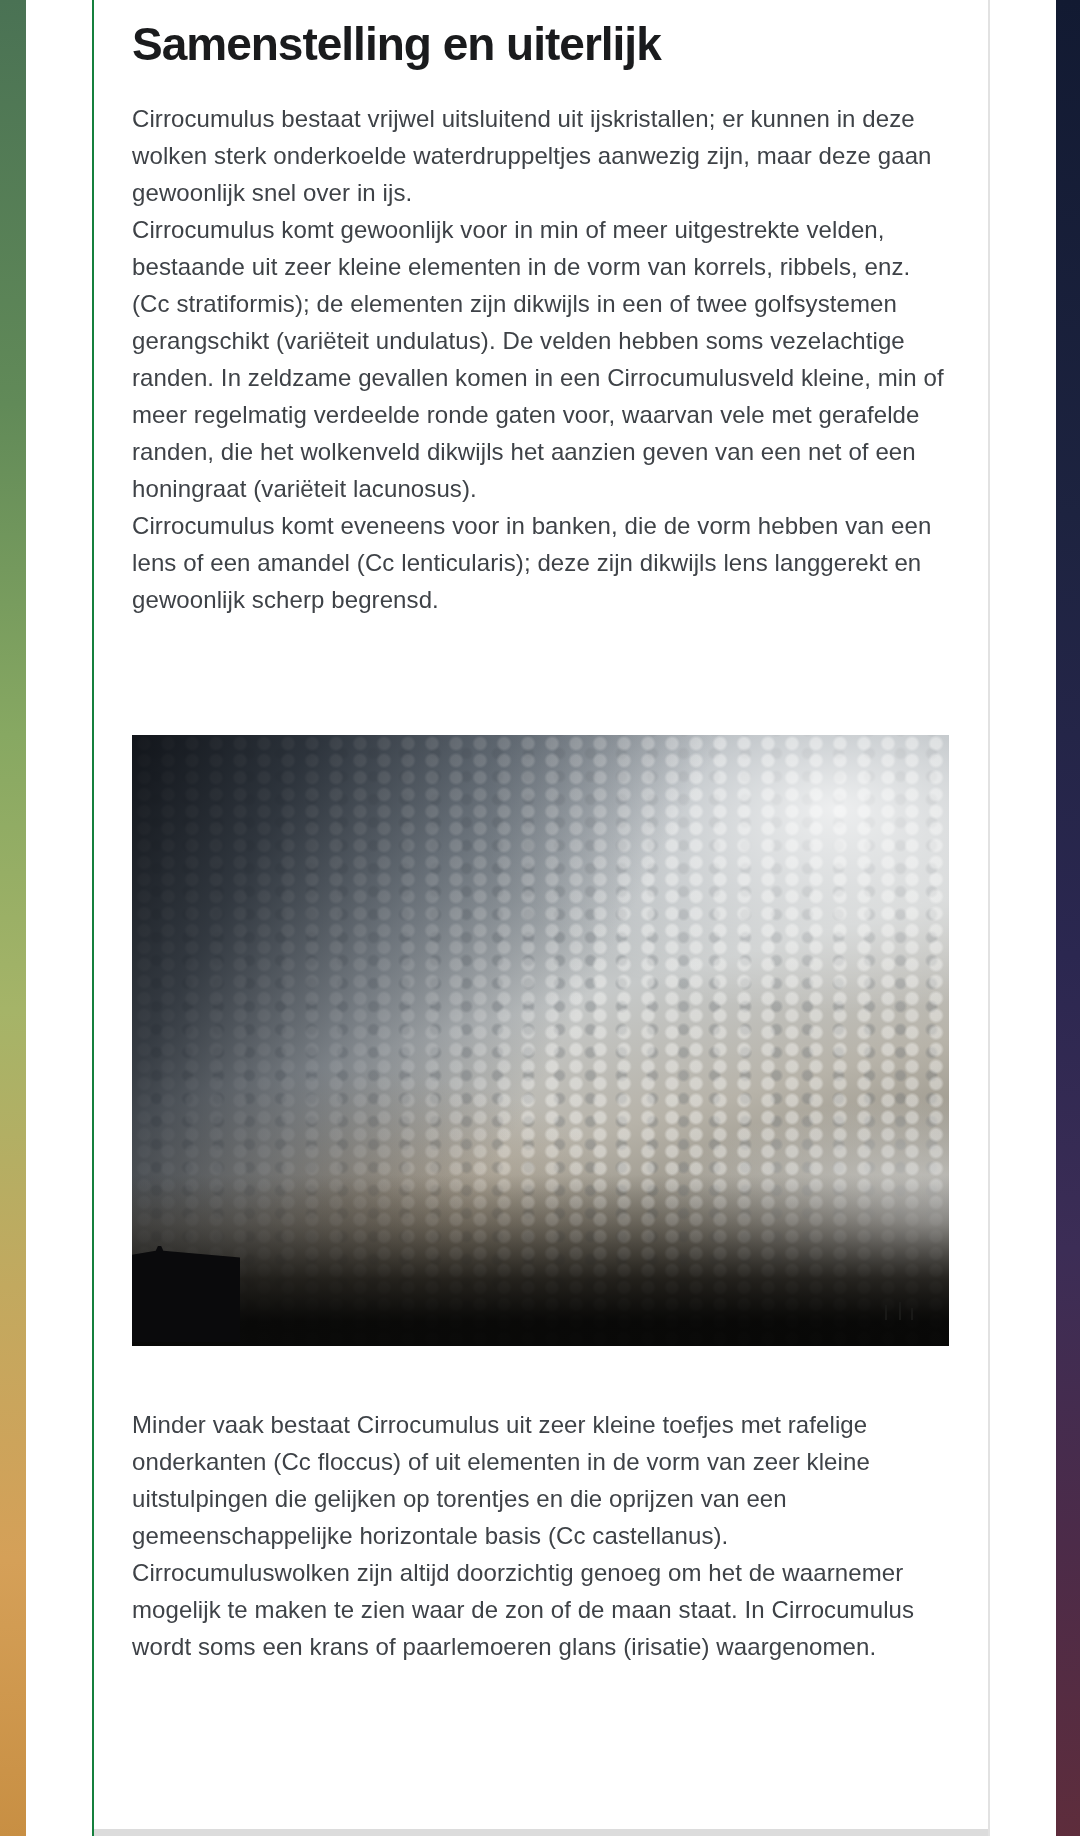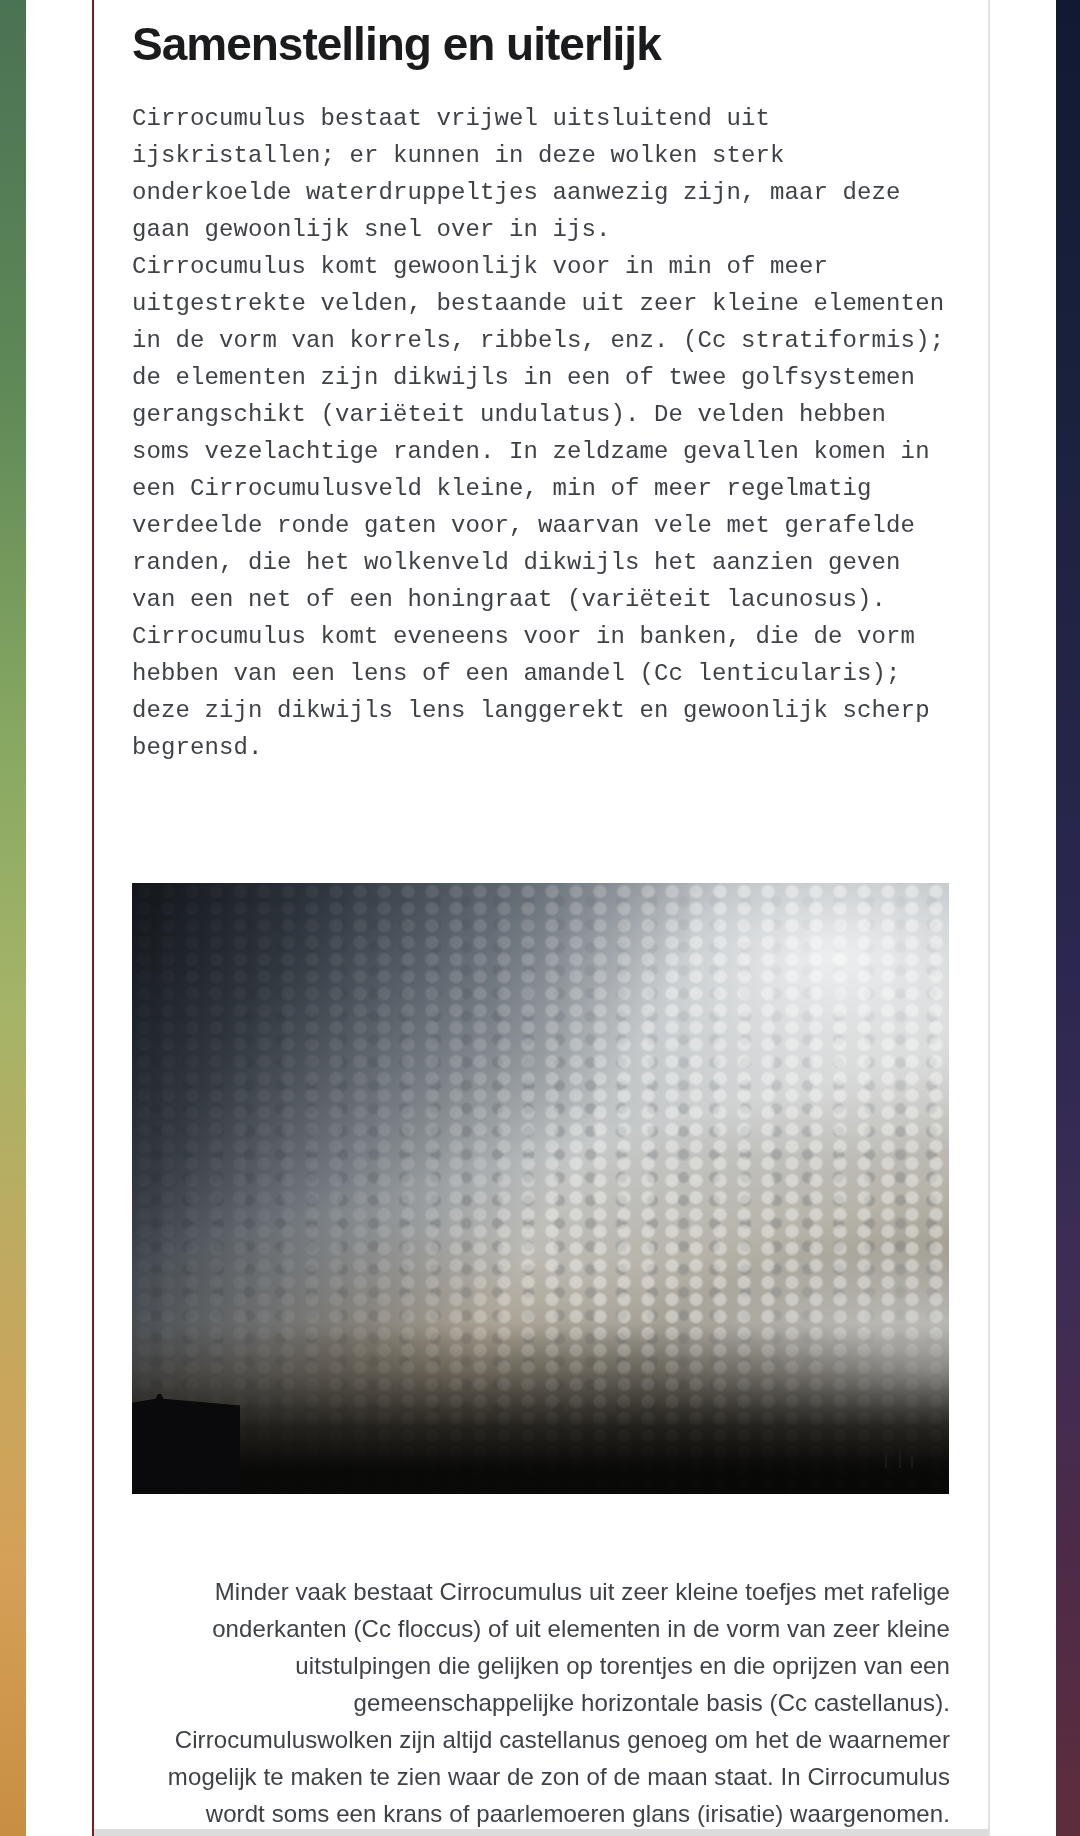--- a/index.html
+++ b/index.html
@@ -27,21 +27,21 @@
       #4c2b49 84%, #5e2d3c 100%);
   }
 
   
   .content-frame {
     position: absolute;
     left: 92px; top: 0;
     width: 898px; height: 100%;
     box-sizing: border-box;
     background: #ffffff;
-    border-left: 2px solid #7f1d1d;
+    border-left: 2px solid #15803d;
     border-right: 2px solid #e2e2e2;
     padding: 0 38px;
   }
 
   .article-title {
     margin: 18px 0 0 0;
     font-size: 46px;
     line-height: 52px;
     font-weight: bold;
     letter-spacing: -1px;
@@ -49,22 +49,22 @@
   }
 
   .para {
     margin: 0;
     font-size: 24px;
     line-height: 37px;
     letter-spacing: 0.1px;
     color: #3e4247;
   }
   .para .seg { display: block; }
-  .para.first { margin-top: 30px; font-family: Liberation Mono, monospace; }
-  .para.second { margin-top: 79px; text-align: right; }
+  .para.first { margin-top: 30px; }
+  .para.second { margin-top: 60px; }
 
   
   .photo-figure {
     margin: 117px 0 0 0;
     width: 817px;
     height: 611px;
     position: relative;
     overflow: hidden;
   }
   .photo-sky {
@@ -147,19 +147,19 @@
     <figure class="photo-figure">
       <div class="photo-sky"></div>
       <div class="photo-building"></div>
       <div class="photo-crane c1"></div>
       <div class="photo-crane c2"></div>
       <div class="photo-crane c3"></div>
     </figure>
 
     <p class="para second">
       <span class="seg">Minder vaak bestaat Cirrocumulus uit zeer kleine toefjes met rafelige onderkanten (Cc floccus) of uit elementen in de vorm van zeer kleine uitstulpingen die gelijken op torentjes en die oprijzen van een gemeenschappelijke horizontale basis (Cc castellanus).</span>
-      <span class="seg">Cirrocumuluswolken zijn altijd castellanus genoeg om het de waarnemer mogelijk te maken te zien waar de zon of de maan staat. In Cirrocumulus wordt soms een krans of paarlemoeren glans (irisatie) waargenomen.</span>
+      <span class="seg">Cirrocumuluswolken zijn altijd doorzichtig genoeg om het de waarnemer mogelijk te maken te zien waar de zon of de maan staat. In Cirrocumulus wordt soms een krans of paarlemoeren glans (irisatie) waargenomen.</span>
     </p>
 
     <div class="frame-bottom-bar"></div>
   </div>
 
 </div>
 
 </body></html>

